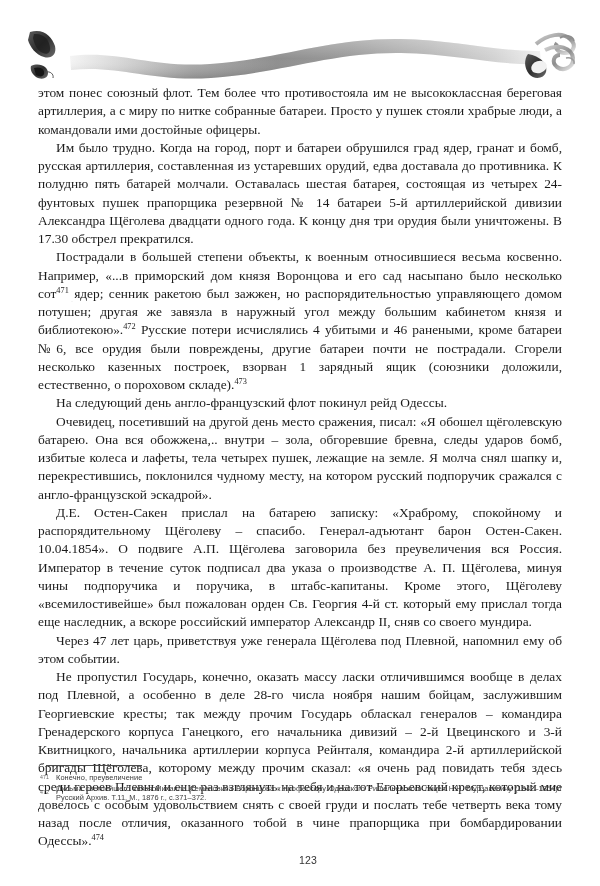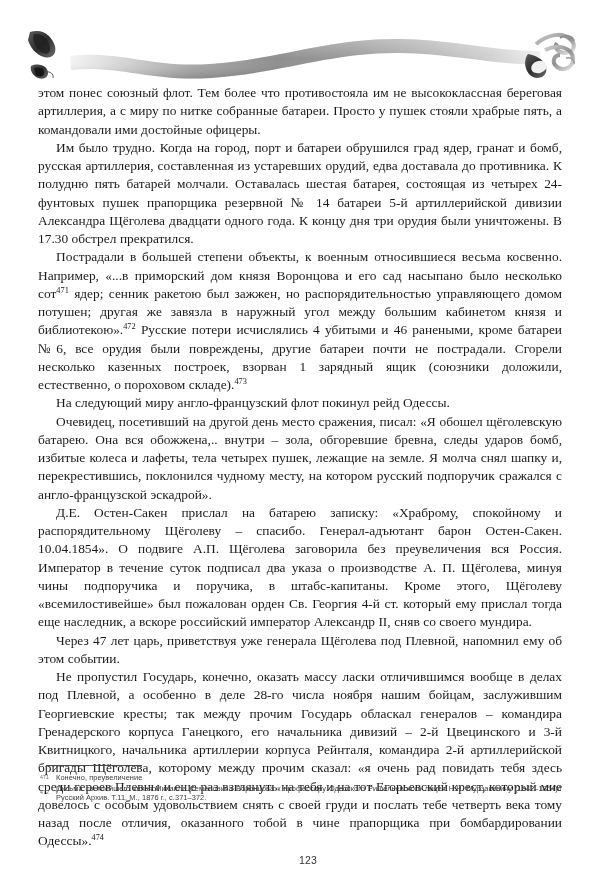--- a/index.html
+++ b/index.html
@@ -223,31 +223,31 @@
         <path id="bannerCurve2" d="M 176 57 C 252 27, 344 23, 440 42"></path>
       </defs>
       <text class="banner-title-text">
         <textPath href="#bannerCurve2" startOffset="6%">ВТОРЖЕНИЕ</textPath>
       </text>
     </svg>
   </div>
 
   <div class="body-text">
 
-    <p class="para first">этом понес союзный флот. Тем более что противостояла им не высококлассная береговая артиллерия, а с миру по нитке собранные батареи. Просто у пушек стояли храбрые пять, а командовали ими достойные офицеры.</p>
+    <p class="para first">этом понес союзный флот. Тем более что противостояла им не высококлассная береговая артиллерия, а с миру по нитке собранные батареи. Просто у пушек стояли храбрые люди, а командовали ими достойные офицеры.</p>
 
     <p class="para">Им было трудно. Когда на город, порт и батареи обрушился град ядер, гранат и бомб, русская артиллерия, составленная из устаревших орудий, едва доставала до противника. К полудню пять батарей молчали. Оставалась шестая батарея, состоящая из четырех 24-фунтовых пушек прапорщика резервной № 14 батареи 5-й артиллерийской дивизии Александра Щёголева двадцати одного года. К концу дня три орудия были уничтожены. В 17.30 обстрел прекратился.</p>
 
     <p class="para">
       <span>Пострадали в большей степени объекты, к военным относившиеся весьма косвенно. Например, «...в приморский дом князя Воронцова и его сад насыпано было несколько сот</span><sup>471</sup>
       <span>ядер; сенник ракетою был зажжен, но распорядительностью управляющего домом потушен; другая же завязла в наружный угол между большим кабинетом князя и библиотекою».</span><sup>472</sup>
       <span>Русские потери исчислялись 4 убитыми и 46 ранеными, кроме батареи №6, все орудия были повреждены, другие батареи почти не пострадали. Сгорели несколько казенных построек, взорван 1 зарядный ящик (союзники доложили, естественно, о пороховом складе).</span><sup>473</sup>
     </p>
 
-    <p class="para">На следующий миру англо-французский флот покинул рейд Одессы.</p>
+    <p class="para">На следующий день англо-французский флот покинул рейд Одессы.</p>
 
     <p class="para">Очевидец, посетивший на другой день место сражения, писал: «Я обошел щёголевскую батарею. Она вся обожжена,.. внутри – зола, обгоревшие бревна, следы ударов бомб, избитые колеса и лафеты, тела четырех пушек, лежащие на земле. Я молча снял шапку и, перекрестившись, поклонился чудному месту, на котором русский подпоручик сражался с англо-французской эскадрой».</p>
 
     <p class="para">Д.Е. Остен-Сакен прислал на батарею записку: «Храброму, спокойному и распорядительному Щёголеву – спасибо. Генерал-адъютант барон Остен-Сакен. 10.04.1854». О подвиге А.П. Щёголева заговорила без преувеличения вся Россия. Император в течение суток подписал два указа о производстве А. П. Щёголева, минуя чины подпоручика и поручика, в штабс-капитаны. Кроме этого, Щёголеву «всемилостивейше» был пожалован орден Св. Георгия 4-й ст. который ему прислал тогда еще наследник, а вскоре российский император Александр II, сняв со своего мундира.</p>
 
     <p class="para">Через 47 лет царь, приветствуя уже генерала Щёголева под Плевной, напомнил ему об этом событии.</p>
 
     <p class="para">
       <span>Не пропустил Государь, конечно, оказать массу ласки отличившимся вообще в делах под Плевной, а особенно в деле 28-го числа ноября нашим бойцам, заслужившим Георгиевские кресты; так между прочим Государь обласкал генералов – командира Гренадерского корпуса Ганецкого, его начальника дивизий – 2-й Цвецинского и 3-й Квитницкого, начальника артиллерии корпуса Рейнталя, командира 2-й артиллерийской бригады Щёголева, которому между прочим сказал: «я очень рад повидать тебя здесь среди героев Плевны и еще раз взглянуть на тебя и на тот Егорьевский крест, который мне довелось с особым удовольствием снять с своей груди и послать тебе четверть века тому назад после отличия, оказанного тобой в чине прапорщика при бомбардировании Одессы».</span><sup>474</sup>
     </p>

